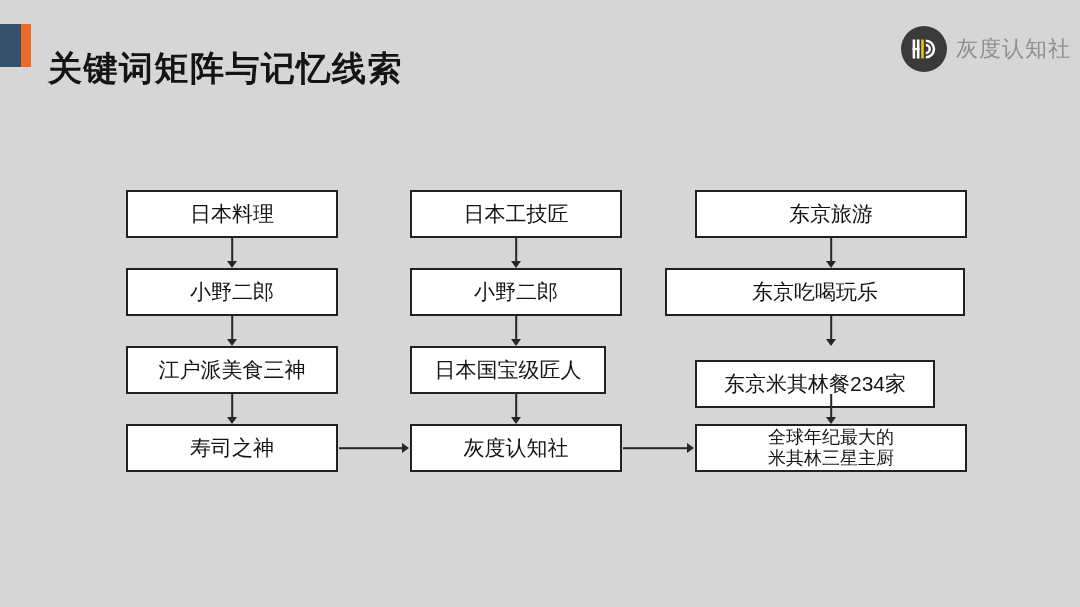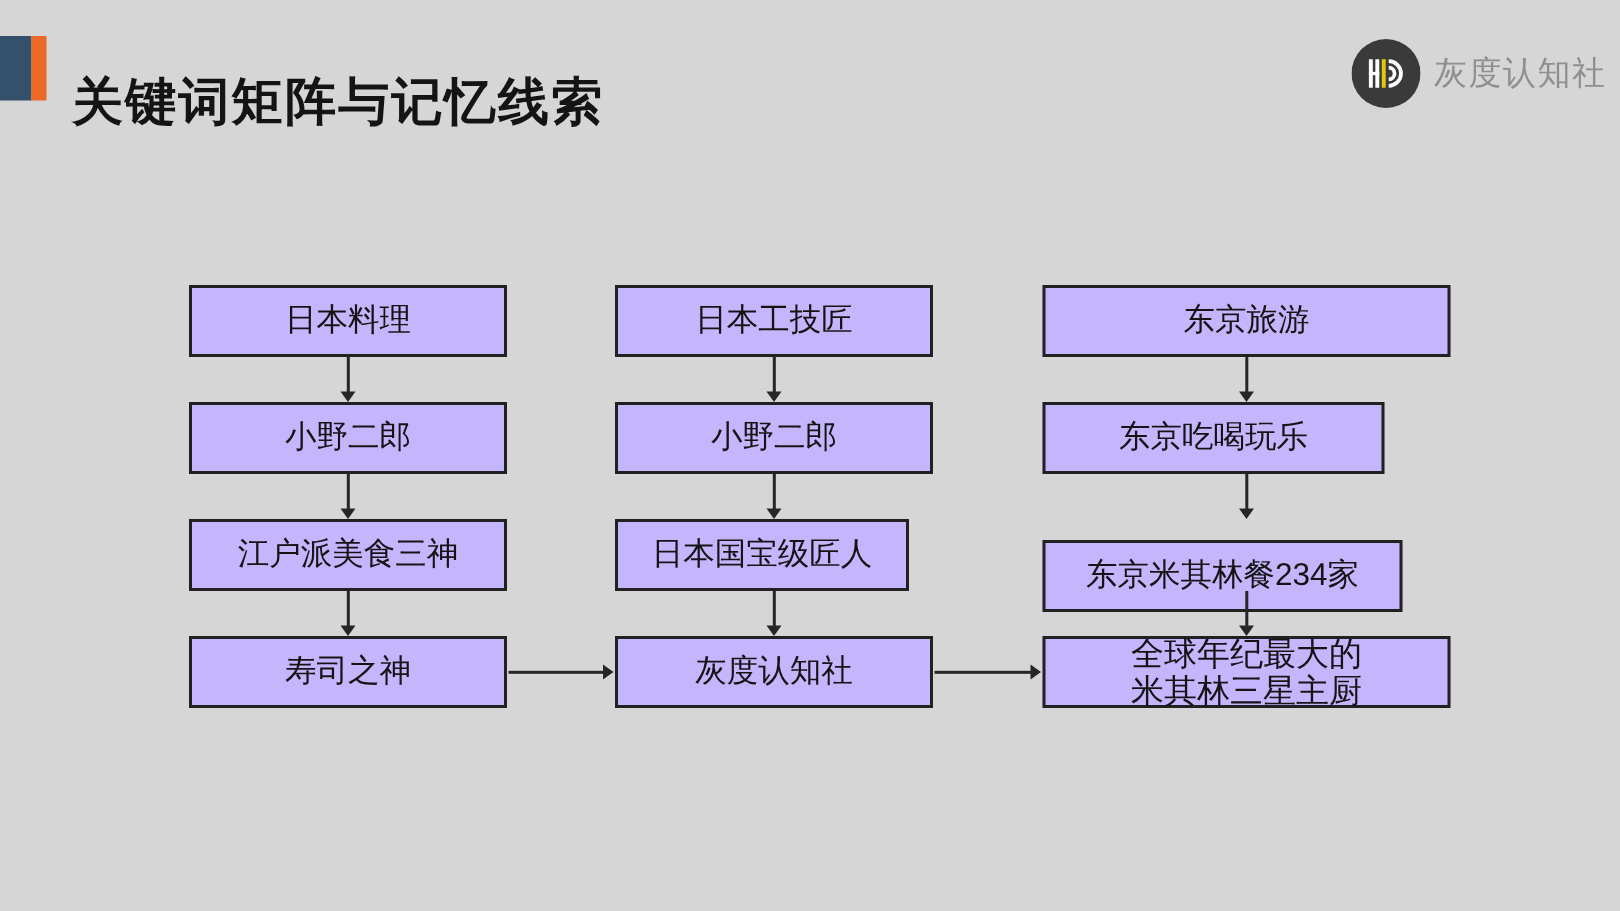--- a/index.html
+++ b/index.html
@@ -18,25 +18,25 @@
     font-size:34px;font-weight:600;color:#141414;letter-spacing:1.5px;white-space:nowrap;
   }
 
   
   .brand{position:absolute;left:901px;top:26px;display:flex;align-items:center}
   .brand-name{margin-left:9px;font-size:22px;color:#8f8f8f;letter-spacing:1px;white-space:nowrap}
 
   
   .box{
     position:absolute;box-sizing:border-box;
-    border:2px solid #212121;background:#c4b5fd;
+    border:2px solid #212121;background:#ffffff;
     display:flex;align-items:center;justify-content:center;text-align:center;
   }
   .box span{font-size:21px;color:#141414;white-space:pre-line;line-height:1.15}
-  .box.small span{font-size:22px}
+  .box.small span{font-size:18px}
 
   
   .arrow-v{position:absolute}
   .arrow-v .shaft{position:absolute;left:50%;transform:translateX(-50%);top:0;bottom:6px;width:1.6px;background:#262626}
   .arrow-v .head{position:absolute;left:50%;transform:translateX(-50%);bottom:0;width:0;height:0;
     border-left:5px solid transparent;border-right:5px solid transparent;border-top:7px solid #262626}
   .arrow-h{position:absolute}
   .arrow-h .shaft{position:absolute;top:50%;transform:translateY(-50%);left:0;right:6px;height:1.6px;background:#262626}
   .arrow-h .head{position:absolute;right:0;top:50%;transform:translateY(-50%);width:0;height:0;
     border-top:5px solid transparent;border-bottom:5px solid transparent;border-left:7px solid #262626}
@@ -85,21 +85,21 @@
   <div class="box" style="left:410px;top:346px;width:196px;height:48px">
       <span>日本国宝级匠人</span>
     </div>
   <div class="box" style="left:410px;top:424px;width:212px;height:48px">
       <span>灰度认知社</span>
     </div>
 
   <div class="box" style="left:695px;top:190px;width:272px;height:48px">
       <span>东京旅游</span>
     </div>
-  <div class="box" style="left:695px;top:268px;width:228px;height:48px">
+  <div class="box" style="left:665px;top:268px;width:300px;height:48px">
       <span>东京吃喝玩乐</span>
     </div>
   <div class="box" style="left:695px;top:360px;width:240px;height:48px">
       <span>东京米其林餐234家</span>
     </div>
   <div class="box small" style="left:695px;top:424px;width:272px;height:48px">
       <span>全球年纪最大的
 米其林三星主厨</span>
     </div>
 

